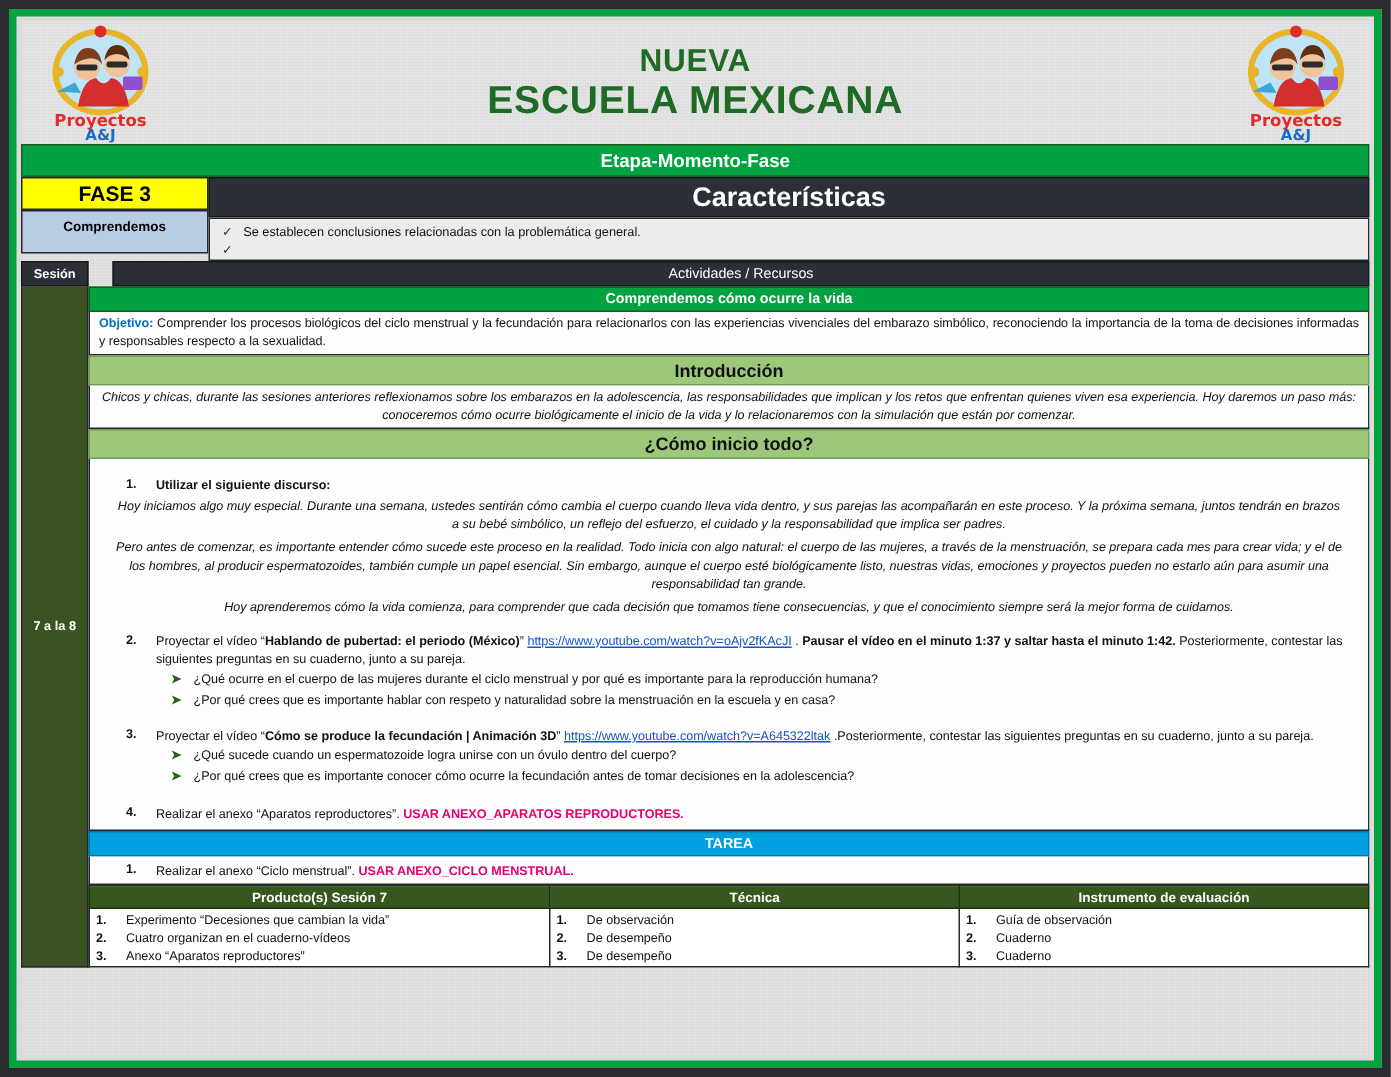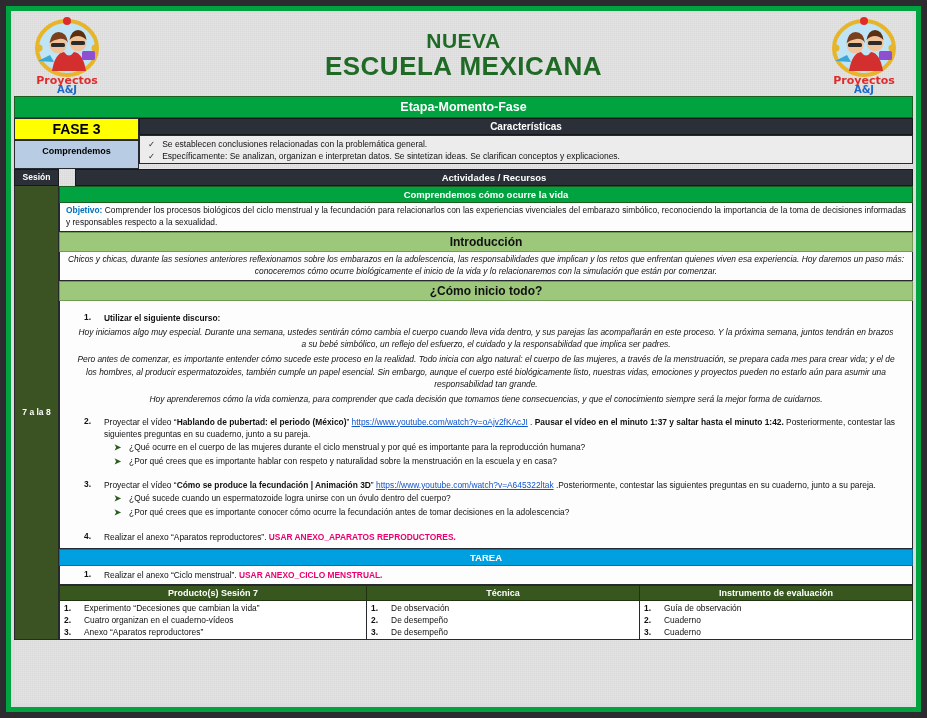--- a/index.html
+++ b/index.html
@@ -91,21 +91,21 @@
     border: 1px solid #26292e;
   }
   .fase-sub {
     background: #b8cce4; color: #000; font-weight: bold;
     font-size: 9px; text-align: center; padding: 5px 0;
     border: 1px solid #26292e; height: 29px;
   }
   .fase-right { flex: 1 1 auto; }
   .caract-head {
     background: #2b2f38; color: #fff; font-weight: bold;
-    font-size: 10px; text-align: center; padding: 2px 0;
+    font-size: 18px; text-align: center; padding: 2px 0;
     border: 1px solid #16181c;
   }
   .caract-body {
     background: #ececec; border: 1px solid #26292e;
     padding: 2px 4px 2px 8px; height: 29px;
   }
   .chk-line {
     font-size: 8.5px; color: #111; line-height: 1.45;
     display: flex; align-items: flex-start; gap: 7px;
   }
@@ -114,21 +114,21 @@
   
   .ses-row { display: flex; width: 100%; }
   .ses-label {
     width: 45px; flex: 0 0 45px;
     background: #2b2f38; color: #fff; font-weight: bold;
     font-size: 8.5px; text-align: center; padding: 2px 0;
     border: 1px solid #16181c;
   }
   .ses-act {
     flex: 1 1 auto;
-    background: #2b2f38; color: #fff; font-weight: bold;
+    background: #2b2f38; color: #fff; font-weight: normal;
     font-size: 9.5px; text-align: center; padding: 2px 0;
     border: 1px solid #16181c;
     margin-left: 16px;
   }
 
   
   .body-row { display: flex; width: 100%; }
   .sescol {
     width: 45px; flex: 0 0 45px;
     background: #3b5323; color: #ffffff;
@@ -258,21 +258,20 @@
     </div>
     <div class="fase-right">
       <div class="caract-head">Características</div>
       <div class="caract-body">
         <div class="chk-line">
           <span class="chk">✓</span>
           <span>Se establecen conclusiones relacionadas con la problemática general.</span>
         </div>
         <div class="chk-line">
           <span class="chk">✓</span>
-          <span>Específicamente: Se analizan, organizan e interpretan datos. Se sintetizan ideas. Se clarifican conceptos y explicaciones.</span>
         </div>
       </div>
     </div>
   </div>
 
   <div class="ses-row">
     <div class="ses-label">Sesión</div>
     <div class="ses-act">Actividades / Recursos</div>
   </div>
 

